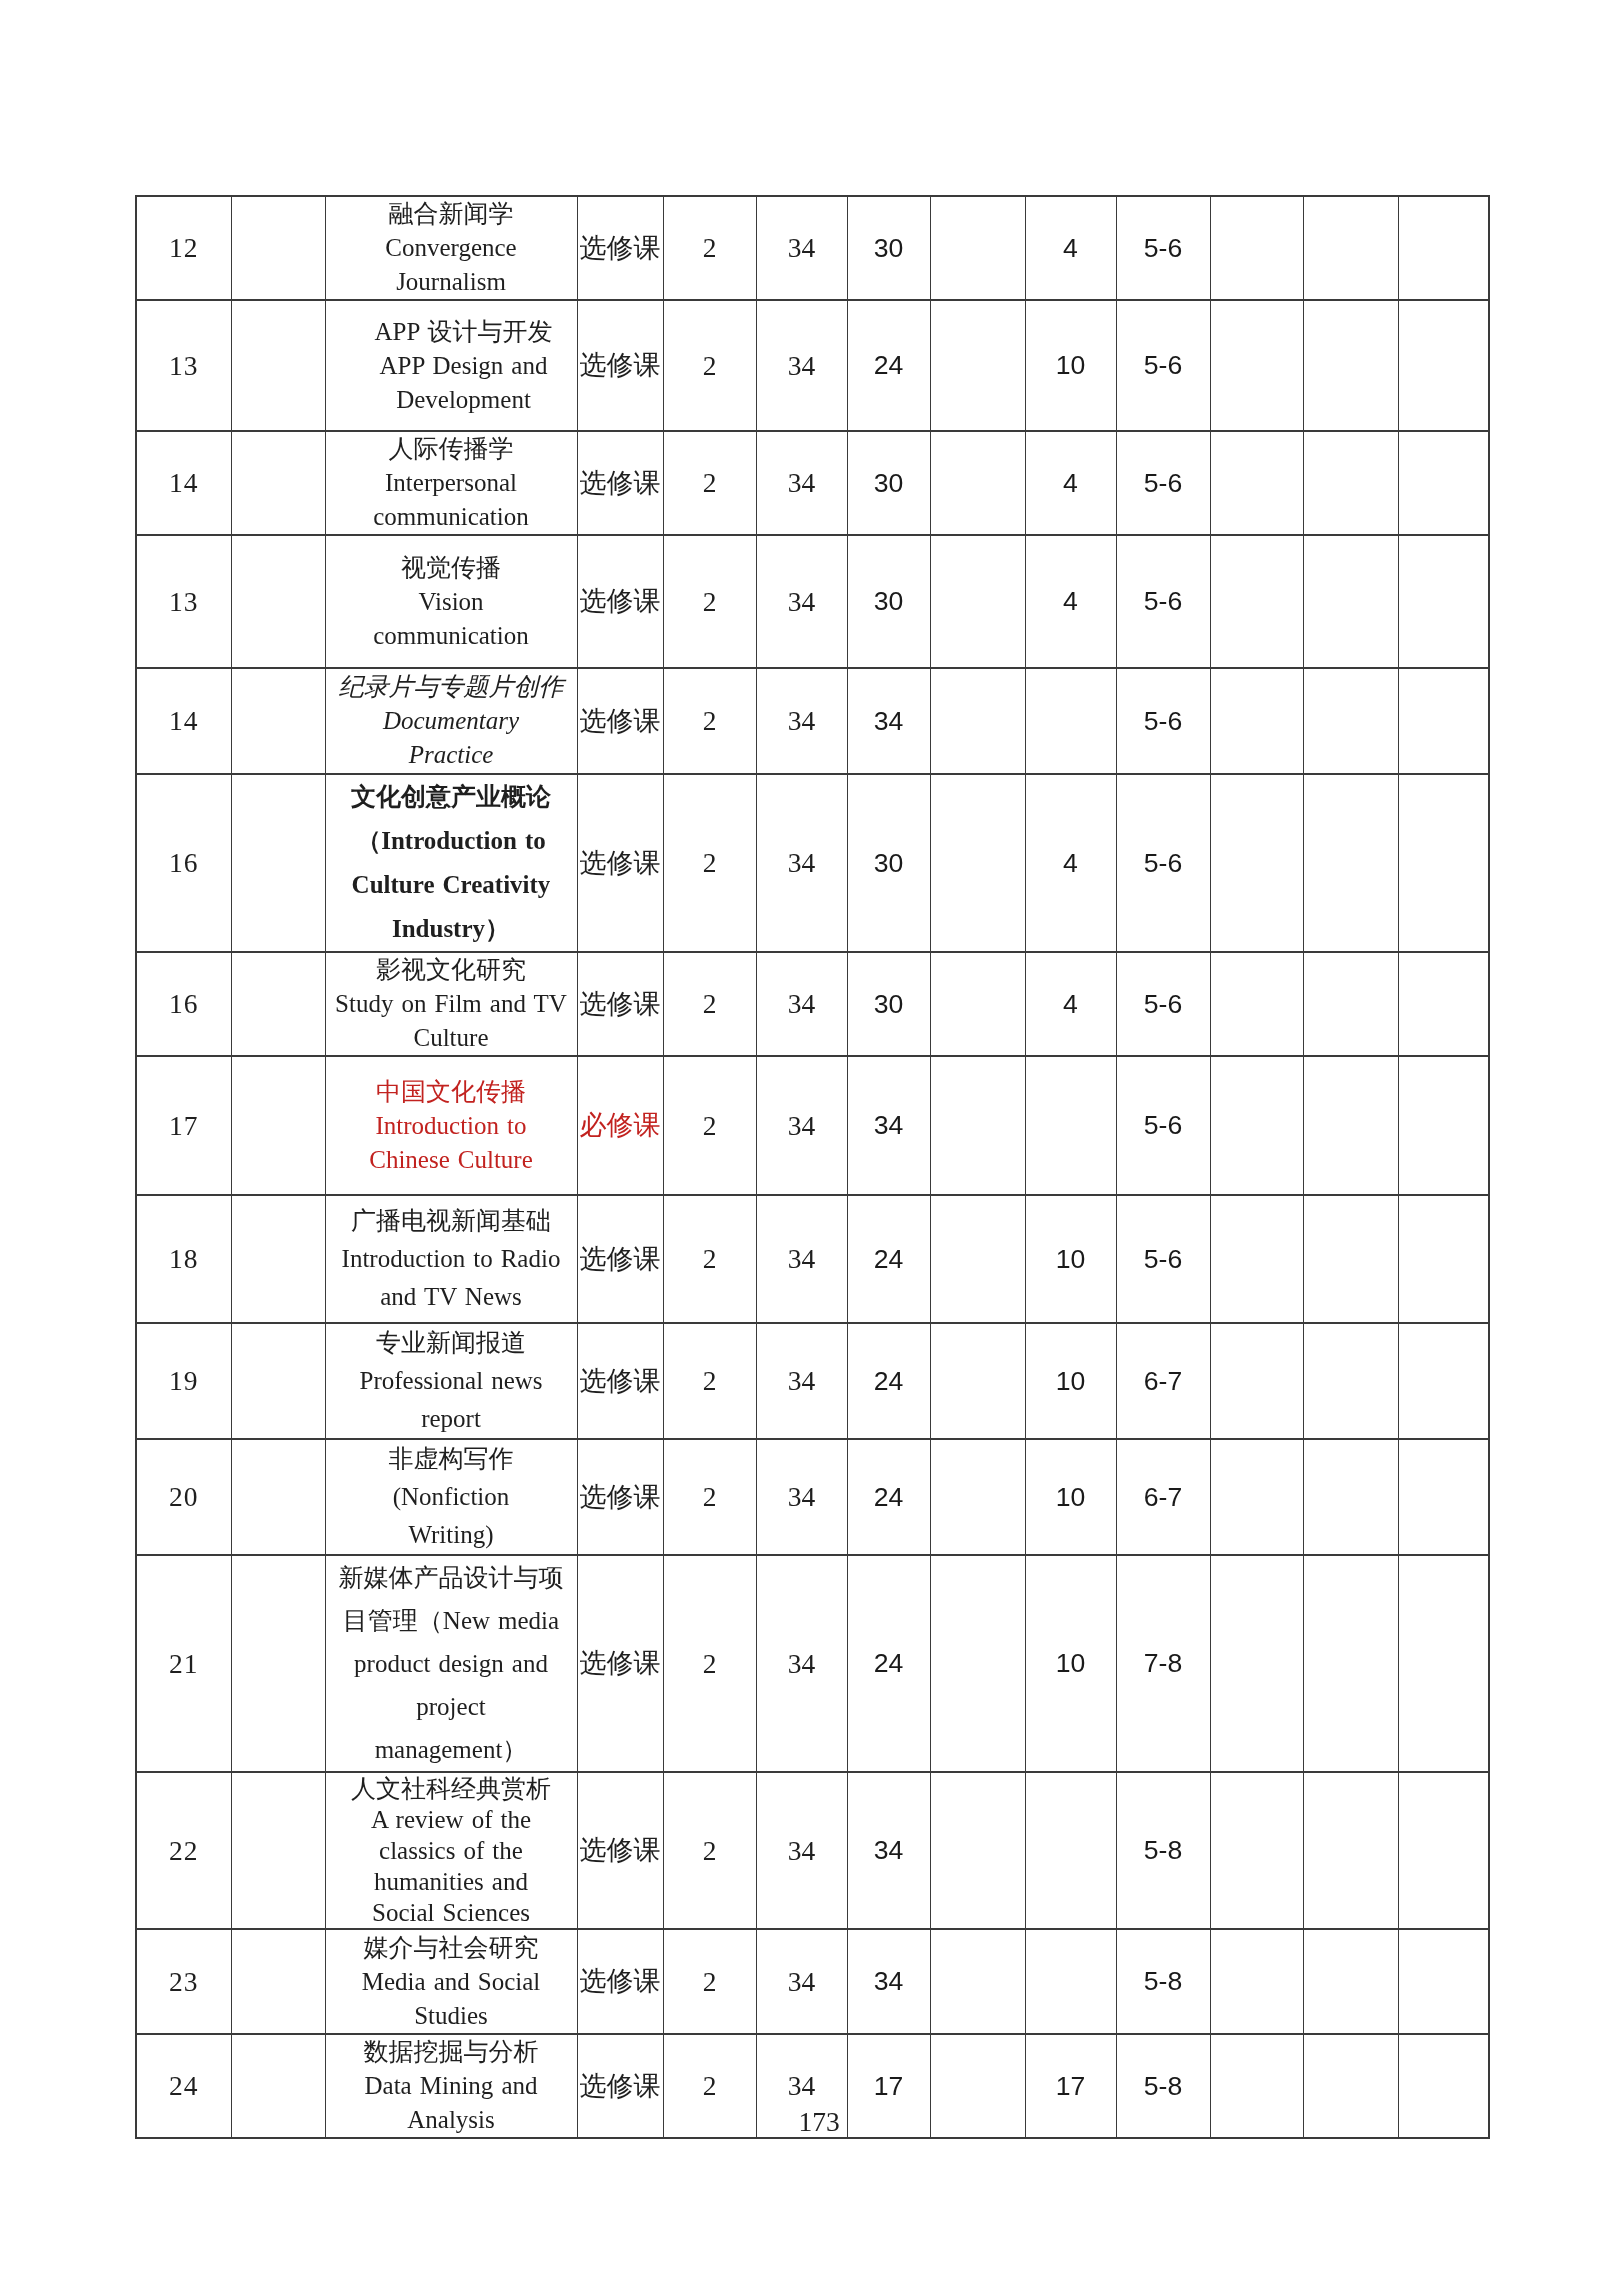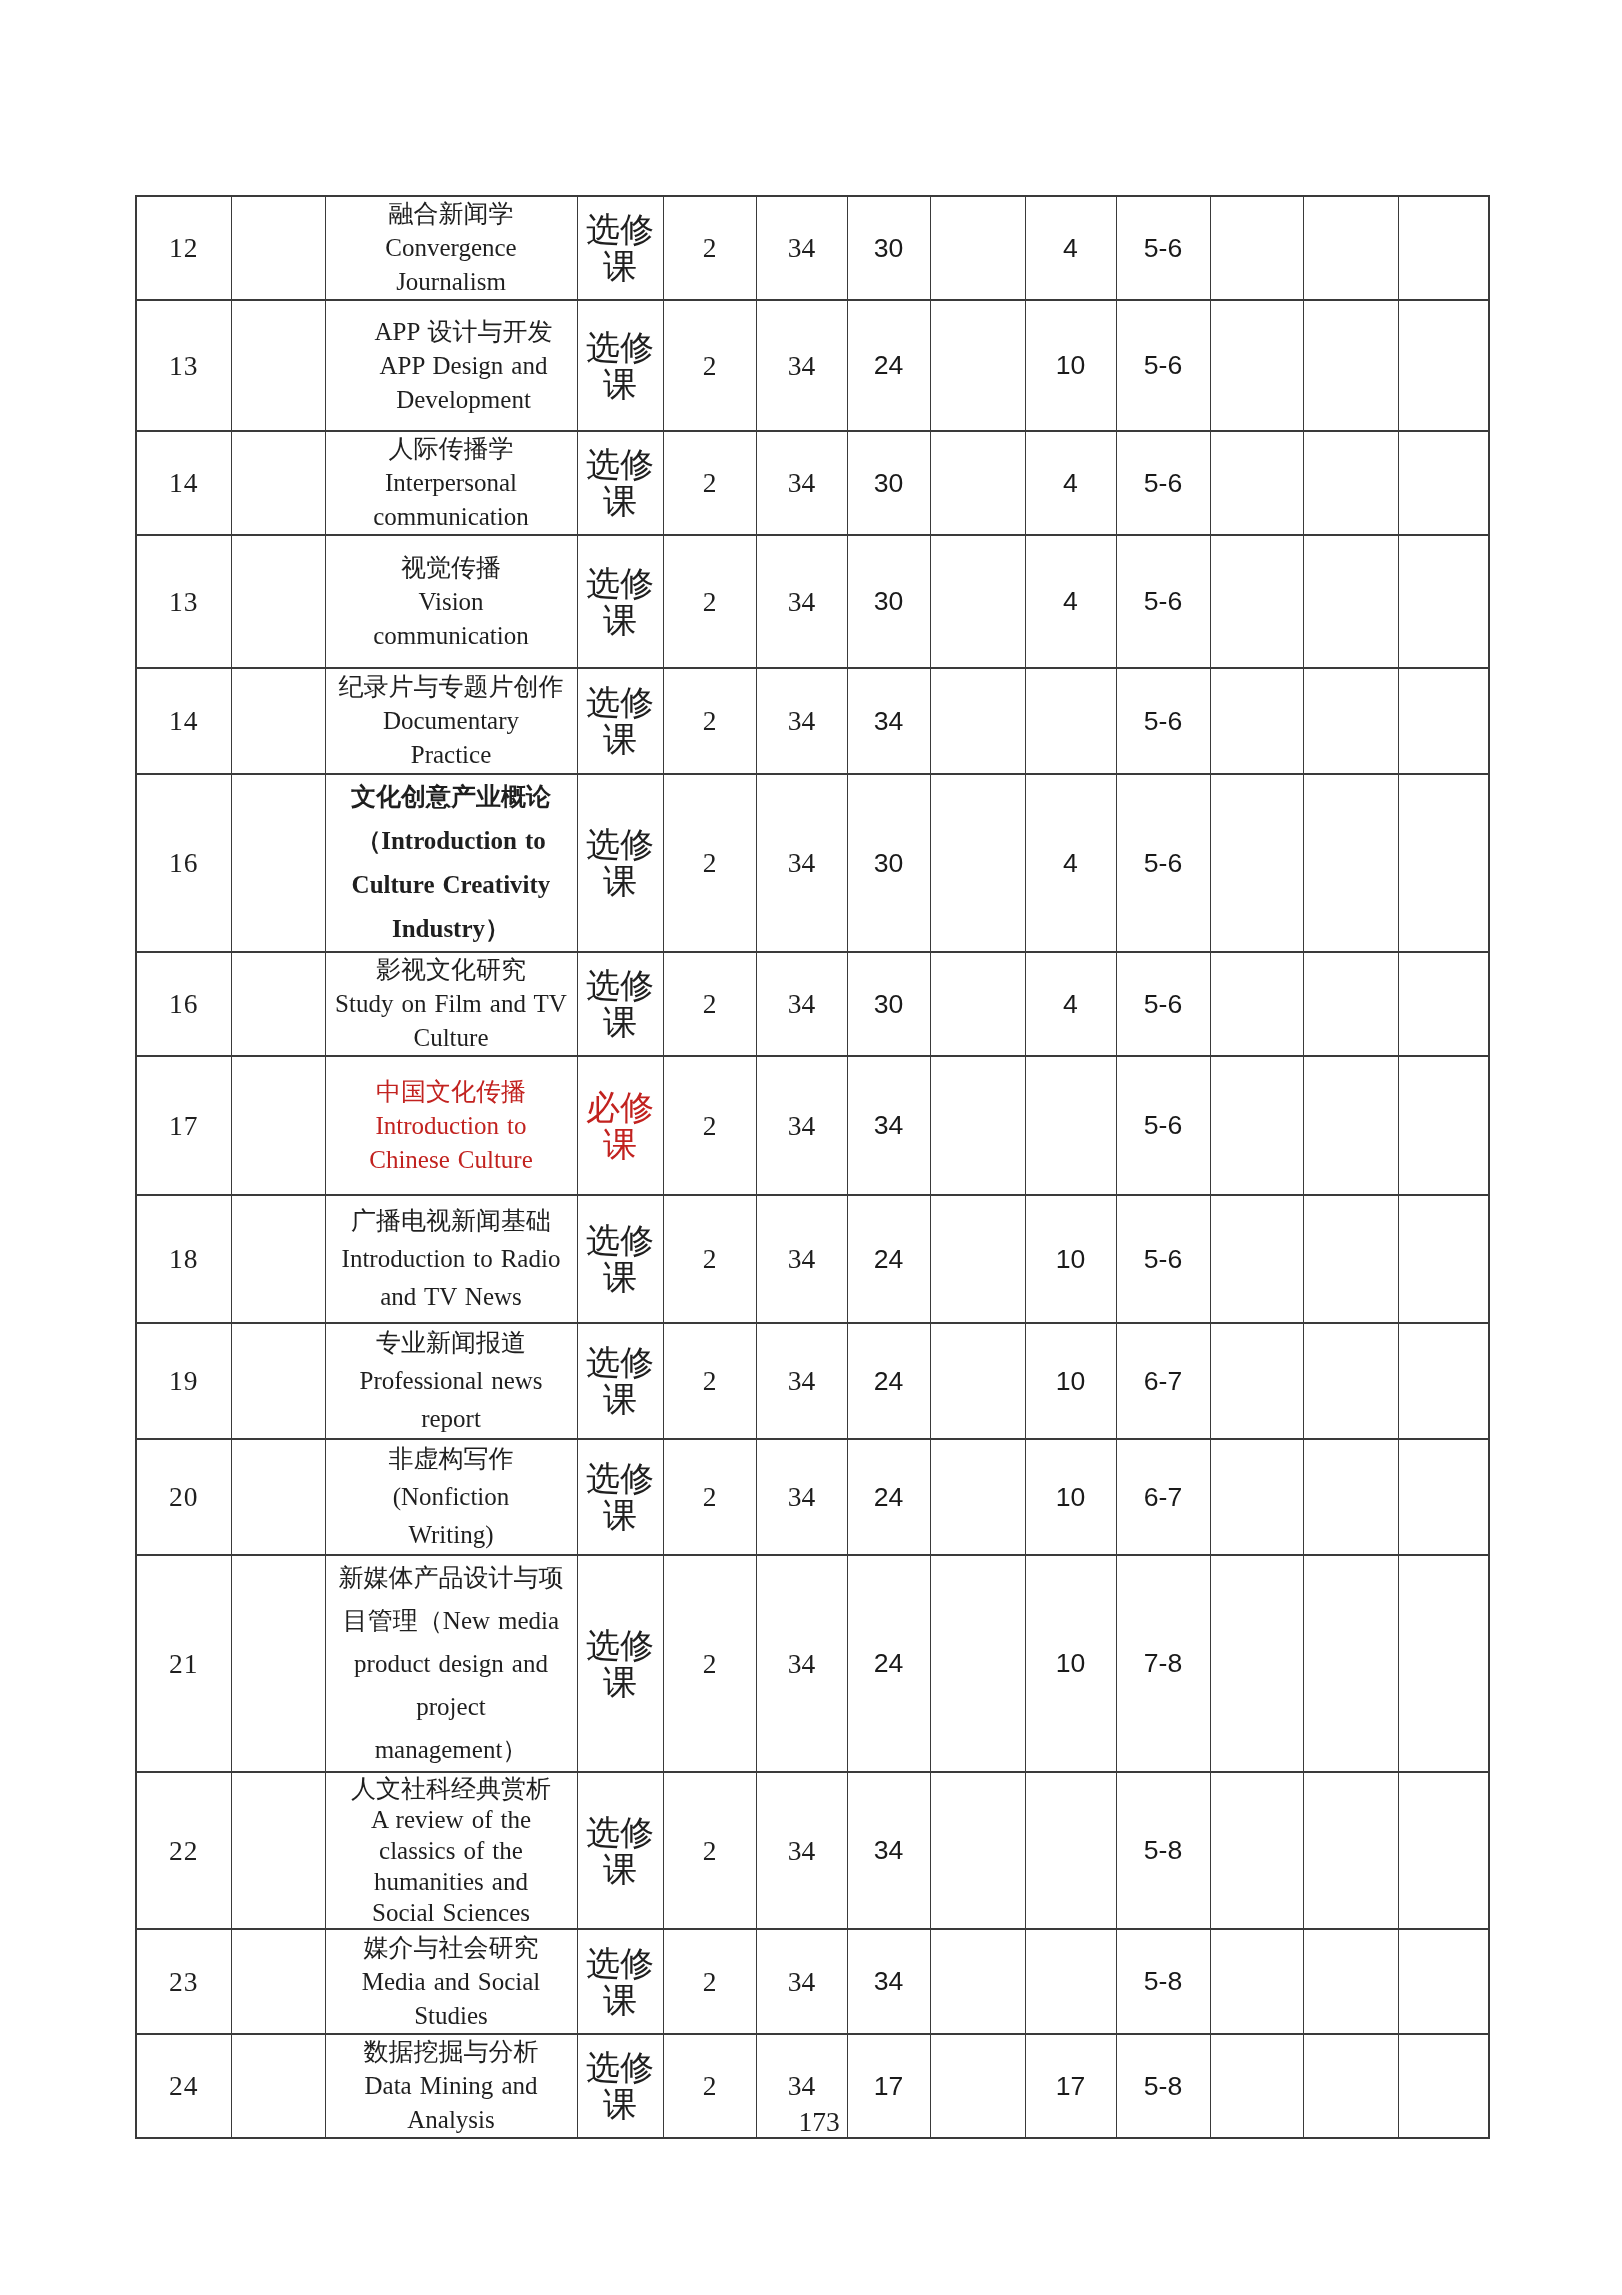--- a/index.html
+++ b/index.html
@@ -33,21 +33,21 @@
     font-size:27.5px;
     letter-spacing:0.9px;
   }
   td.name{
     font-size:25px;
     white-space:pre-line;
     padding:1.8px 2.7px;
     word-spacing:1.8px;
   }
   td.type{
-    font-size:34px;
+    font-size:27px;
     padding:0 11.5px;
     line-height:37px;
     margin-left:24px;
   }
   td.serifnum{
     font-size:27.5px;
   }
   td.sansnum{
     font-family:"Liberation Sans","DejaVu Sans",sans-serif;
     font-size:26.6px;
@@ -151,21 +151,21 @@
           <td class="sansnum"></td>
           <td class="sansnum">4</td>
           <td class="sansnum">5-6</td>
           <td class="sansnum"></td>
           <td class="sansnum"></td>
           <td class="sansnum"></td>
         </tr>
         <tr style="height: 106px;">
           <td class="no">14</td>
           <td></td>
-          <td class="name" style="line-height: 34px;">纪录片与专题片创作
+          <td class="name" style="line-height: 34px; font-style: italic;">纪录片与专题片创作
 Documentary
 Practice</td>
           <td class="type">选修课</td>
           <td class="serifnum">2</td>
           <td class="serifnum">34</td>
           <td class="sansnum">34</td>
           <td class="sansnum"></td>
           <td class="sansnum"></td>
           <td class="sansnum">5-6</td>
           <td class="sansnum"></td>

